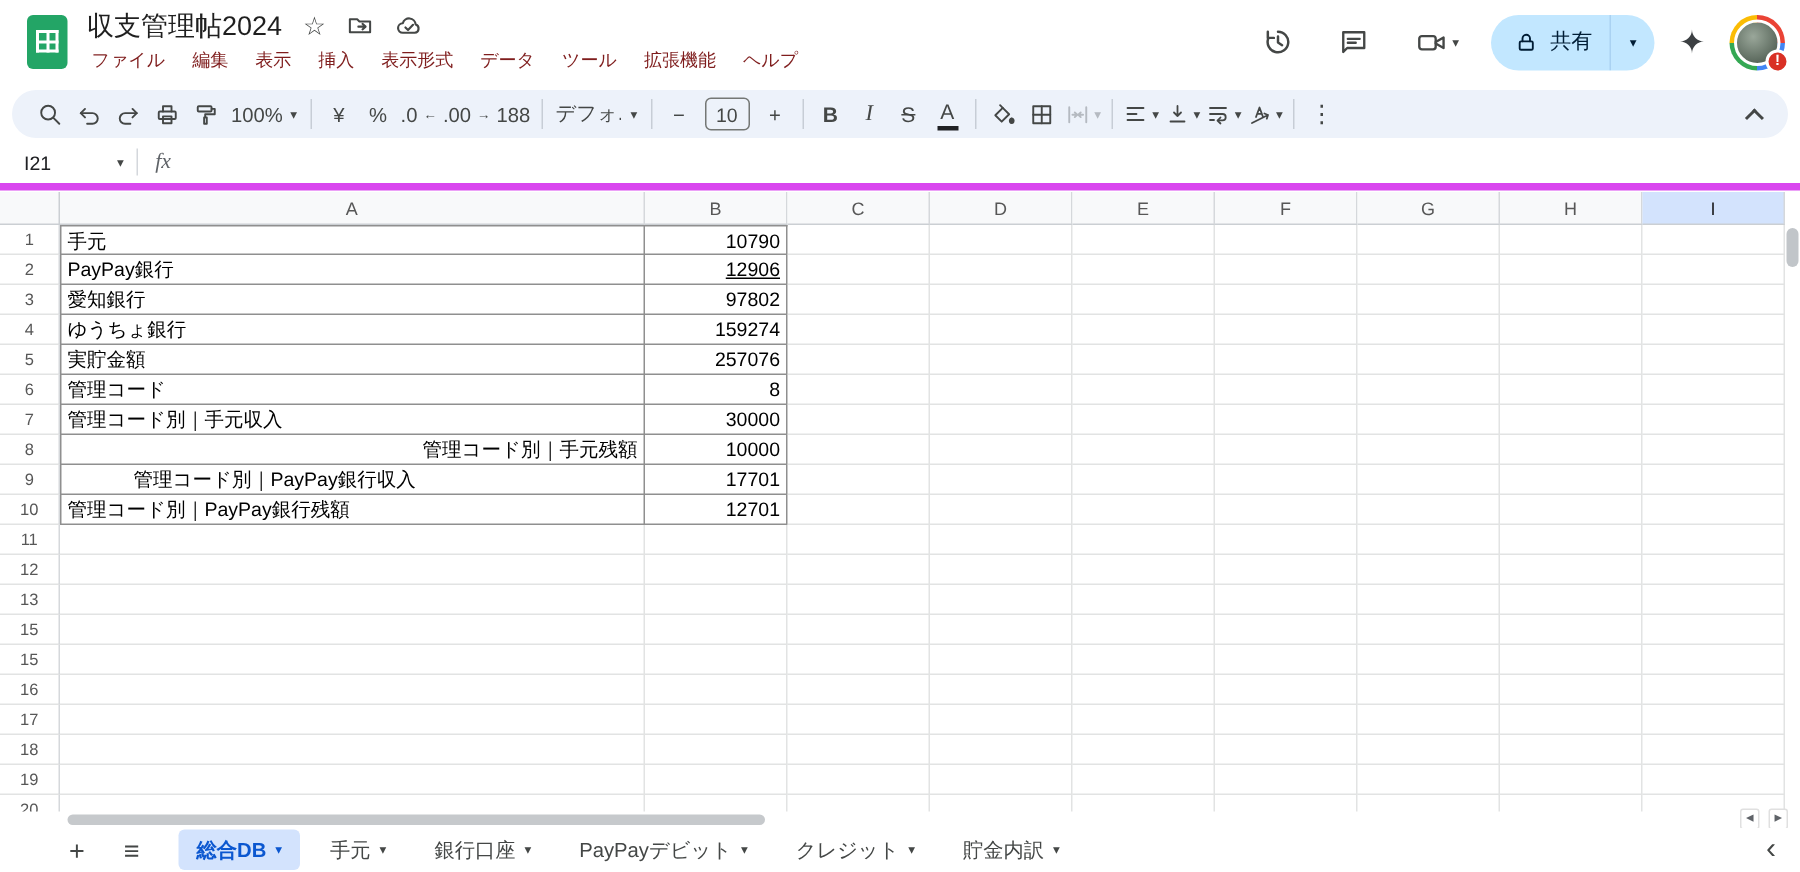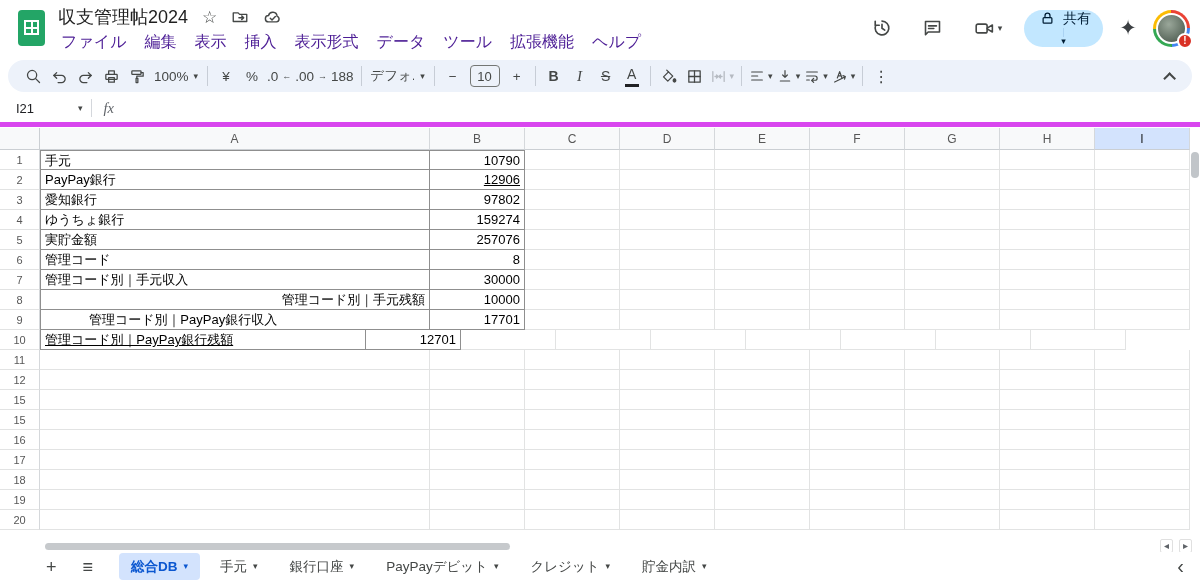--- a/index.html
+++ b/index.html
@@ -21,25 +21,25 @@
       linear-gradient(#fff,#fff) 0 13px/15px 2px,
       linear-gradient(#fff,#fff) 0 0/2px 15px,
       linear-gradient(#fff,#fff) 13px 0/2px 15px,
       linear-gradient(#fff,#fff) 0 6.5px/15px 2px,
       linear-gradient(#fff,#fff) 6.5px 0/2px 15px;
     background-repeat:no-repeat; }
   .title-row { position:absolute; left:58px; top:5px; display:flex; align-items:center; gap:14px; }
   .doc-title { font-size:18px; color:#1f1f1f; }
   .title-ic { color:#444746; font-size:17px; line-height:1; }
   .menu-row { position:absolute; left:52px; top:28px; display:flex; }
-  .menu-item { font-size:16px; color:#4c1d95; padding:4px 9px; border-radius:6px; cursor:default; }
+  .menu-item { font-size:12px; color:#7f1d1d; padding:4px 9px; border-radius:6px; cursor:default; }
   .top-right { position:absolute; right:10px; top:5px; height:46px; display:flex; align-items:center; gap:10px; }
   .tr-btn { width:40px; height:40px; border-radius:50%; display:flex; align-items:center; justify-content:center; }
   .video-group { display:flex; align-items:center; gap:3px; width:52px; justify-content:center; }
-  .share-pill { display:flex; align-items:center; height:37px; background:#c2e7ff; border-radius:19px; overflow:hidden;flex-direction:column; }
+  .share-pill { display:flex; align-items:center; height:37px; background:#c2e7ff; border-radius:19px; overflow:hidden; }
   .share-main { display:flex; align-items:center; gap:8px; padding:0 12px 0 16px; height:100%; }
   .share-label { font-size:14px; font-weight:500; color:#001d35; }
   .share-sep { width:1px; height:37px; background:#aad2f2; }
   .share-caret { padding:0 12px; height:100%; display:flex; align-items:center; }
   .crt { font-size:9px; color:#444746; line-height:1; }
   .crt-dark { font-size:9px; color:#001d35; line-height:1; }
   .sparkle { font-size:21px; color:#3c4043; }
   .avatar { position:relative; width:37px; height:37px; border-radius:50%;
     background:conic-gradient(#ea4335 0 25%, #4285f4 25% 50%, #34a853 50% 75%, #fbbc04 75% 100%); }
   .avatar-inner { position:absolute; inset:3px; border-radius:50%; border:2px solid #fff;
@@ -445,21 +445,21 @@
         <div class="cell" style="width: 95px;"></div>
         <div class="cell" style="width: 95px;"></div>
         <div class="cell" style="width: 95px;"></div>
         <div class="cell" style="width: 95px;"></div>
         <div class="cell" style="width: 95px;"></div>
         <div class="cell" style="width: 95px;"></div>
         <div class="cell" style="width: 95px;"></div>
       </div>
       <div class="grid-row">
         <div class="rownum">10</div>
-        <div class="cell db dbl" style="width: 326px; text-decoration: underline;">管理コード別｜PayPay銀行残額</div>
+        <div class="cell db dbl" style="width: 390px;">管理コード別｜PayPay銀行残額</div>
         <div class="cell db numeric" style="width: 95px;">12701</div>
         <div class="cell" style="width: 95px;"></div>
         <div class="cell" style="width: 95px;"></div>
         <div class="cell" style="width: 95px;"></div>
         <div class="cell" style="width: 95px;"></div>
         <div class="cell" style="width: 95px;"></div>
         <div class="cell" style="width: 95px;"></div>
         <div class="cell" style="width: 95px;"></div>
       </div>
       <div class="grid-row">
@@ -469,20 +469,32 @@
         <div class="cell" style="width: 95px;"></div>
         <div class="cell" style="width: 95px;"></div>
         <div class="cell" style="width: 95px;"></div>
         <div class="cell" style="width: 95px;"></div>
         <div class="cell" style="width: 95px;"></div>
         <div class="cell" style="width: 95px;"></div>
         <div class="cell" style="width: 95px;"></div>
       </div>
       <div class="grid-row">
         <div class="rownum">12</div>
+        <div class="cell" style="width: 390px;"></div>
+        <div class="cell" style="width: 95px;"></div>
+        <div class="cell" style="width: 95px;"></div>
+        <div class="cell" style="width: 95px;"></div>
+        <div class="cell" style="width: 95px;"></div>
+        <div class="cell" style="width: 95px;"></div>
+        <div class="cell" style="width: 95px;"></div>
+        <div class="cell" style="width: 95px;"></div>
+        <div class="cell" style="width: 95px;"></div>
+      </div>
+      <div class="grid-row">
+        <div class="rownum">13</div>
         <div class="cell" style="width: 390px;"></div>
         <div class="cell" style="width: 95px;"></div>
         <div class="cell" style="width: 95px;"></div>
         <div class="cell" style="width: 95px;"></div>
         <div class="cell" style="width: 95px;"></div>
         <div class="cell" style="width: 95px;"></div>
         <div class="cell" style="width: 95px;"></div>
         <div class="cell" style="width: 95px;"></div>
         <div class="cell" style="width: 95px;"></div>
       </div>

